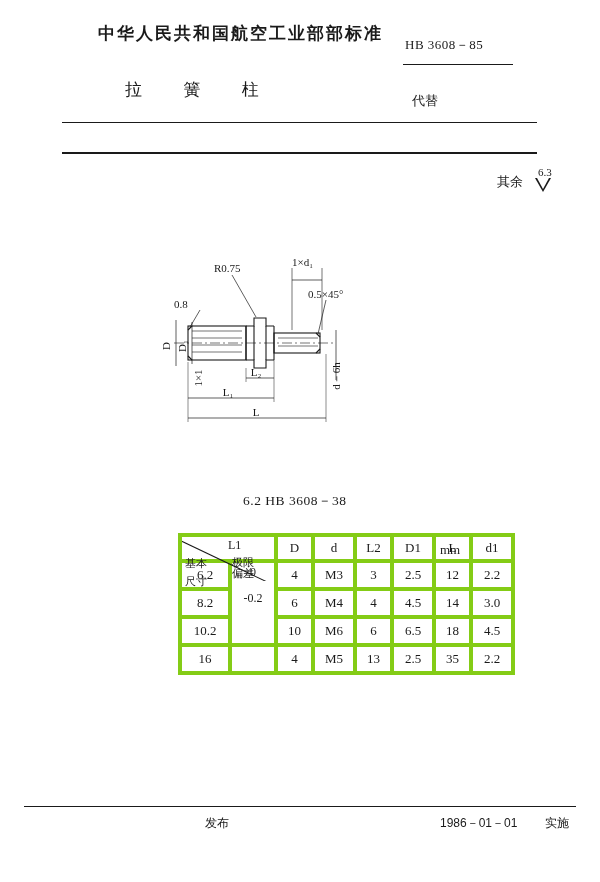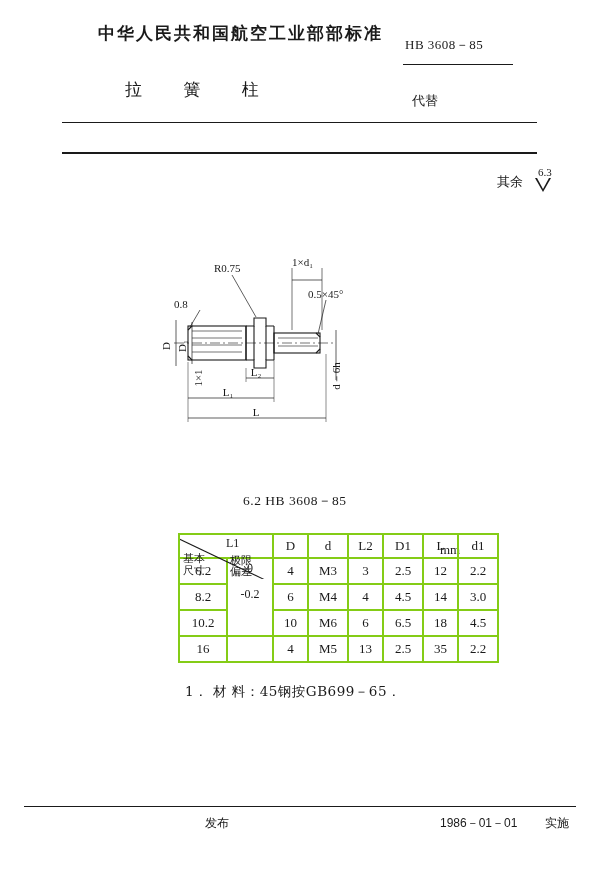--- a/index.html
+++ b/index.html
@@ -133,21 +133,21 @@
     margin-top: 24px;
   }
   table.dims {
     position: absolute;
     left: 178px; top: 533px;
     border-collapse: collapse;
     font-family: "Liberation Serif", serif;
     font-size: 13px;
   }
   table.dims td, table.dims th {
-    border: 2px solid #84cc16;
+    border: 4px solid #84cc16;
     text-align: center;
     vertical-align: middle;
     padding: 0;
     font-weight: normal;
   }
   .c-basic { width: 46px; height: 24px; }
   .c-d { width: 33px; }
   .c-dd { width: 38px; }
   .c-l2 { width: 33px; }
   .c-d1 { width: 38px; }
@@ -179,21 +179,21 @@
   }
   .corner .lbl-l1 {
     position: absolute;
     left: 46px; top: 1px;
     font-size: 12px;
   }
   .corner .lbl-basic {
     position: absolute;
     left: 3px; top: 17px;
     font-size: 11px;
-    line-height: 12px;
+    line-height: 18px;
     text-align: left;
   }
   .corner .lbl-dev {
     position: absolute;
     left: 50px; top: 20px;
     font-size: 11px;
     line-height: 11px;
     text-align: center;
   }
   .dev-cell {
@@ -340,21 +340,21 @@
         <text x="88" y="146" text-anchor="middle">L₁</text>
         <text x="116" y="166" text-anchor="middle">L</text>
         <text x="30" y="96" transform="rotate(-90 30 96)" text-anchor="middle">D</text>
         <text x="46" y="96" transform="rotate(-90 46 96)" text-anchor="middle">D₁</text>
         <text x="62" y="128" transform="rotate(-90 62 128)" text-anchor="middle">1×1</text>
         <text x="200" y="126" transform="rotate(-90 200 126)" text-anchor="middle">d－6h</text>
       </g>
     </svg>
   </div>
 
-  <div class="mark-line2">6.2    HB 3608－85</div>
+  <div class="mark-line2">6.2    HB 3608－38</div>
 
   <div class="tbl-unit">mm</div>
   <table class="dims">
     <tbody>
         <tr class="hrow">
       <td class="corner" colspan="2" rowspan="2">
         <span class="slash"></span>
         <span class="lbl-l1">L1</span>
         <span class="lbl-basic">基本<br>尺寸</span>
         <span class="lbl-dev">极限<br>偏差</span>
@@ -406,20 +406,19 @@
       <td>M5</td>
       <td>13</td>
       <td>2.5</td>
       <td>35</td>
       <td>2.2</td>
     </tr>
   </tbody>
     </table>
 
   <div class="notes">
-    <div>1． 材  料：45钢按GB699－65．</div>
   </div>
 
   <div class="footer-rule"></div>
   <div class="footer-pub">发布</div>
   <div class="footer-date">1986－01－01</div>
   <div class="footer-impl">实施</div>
 </div>
 
 </body></html>

